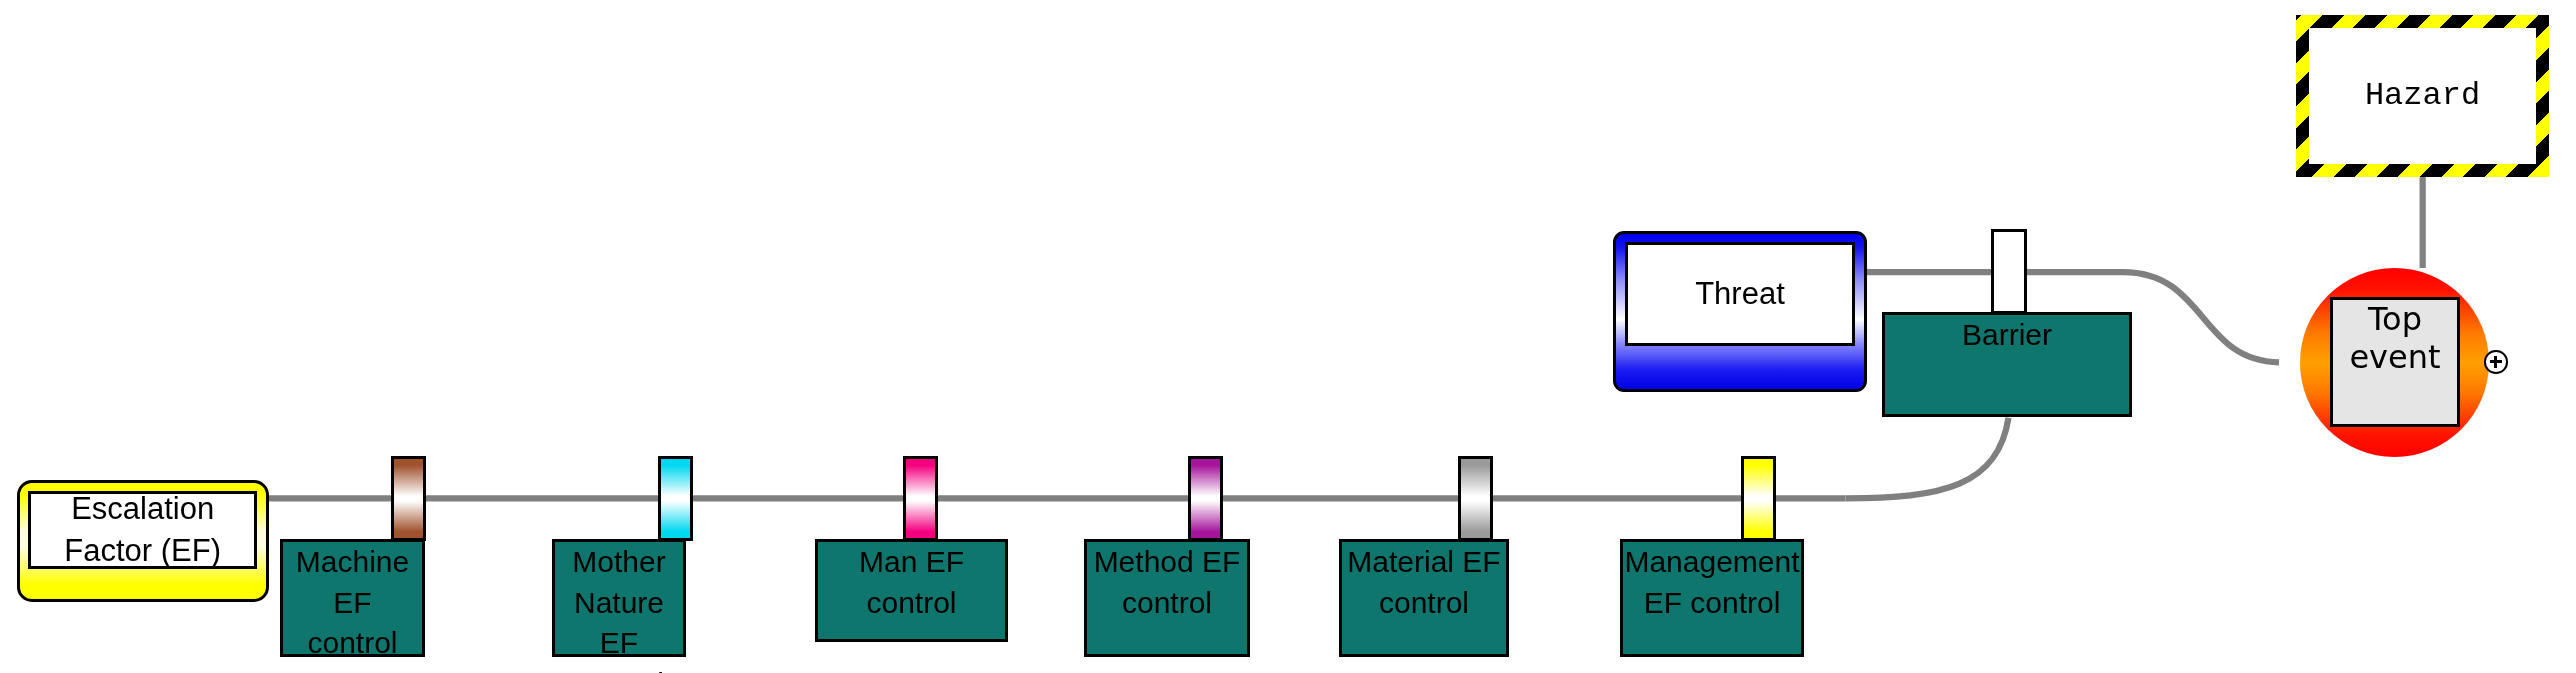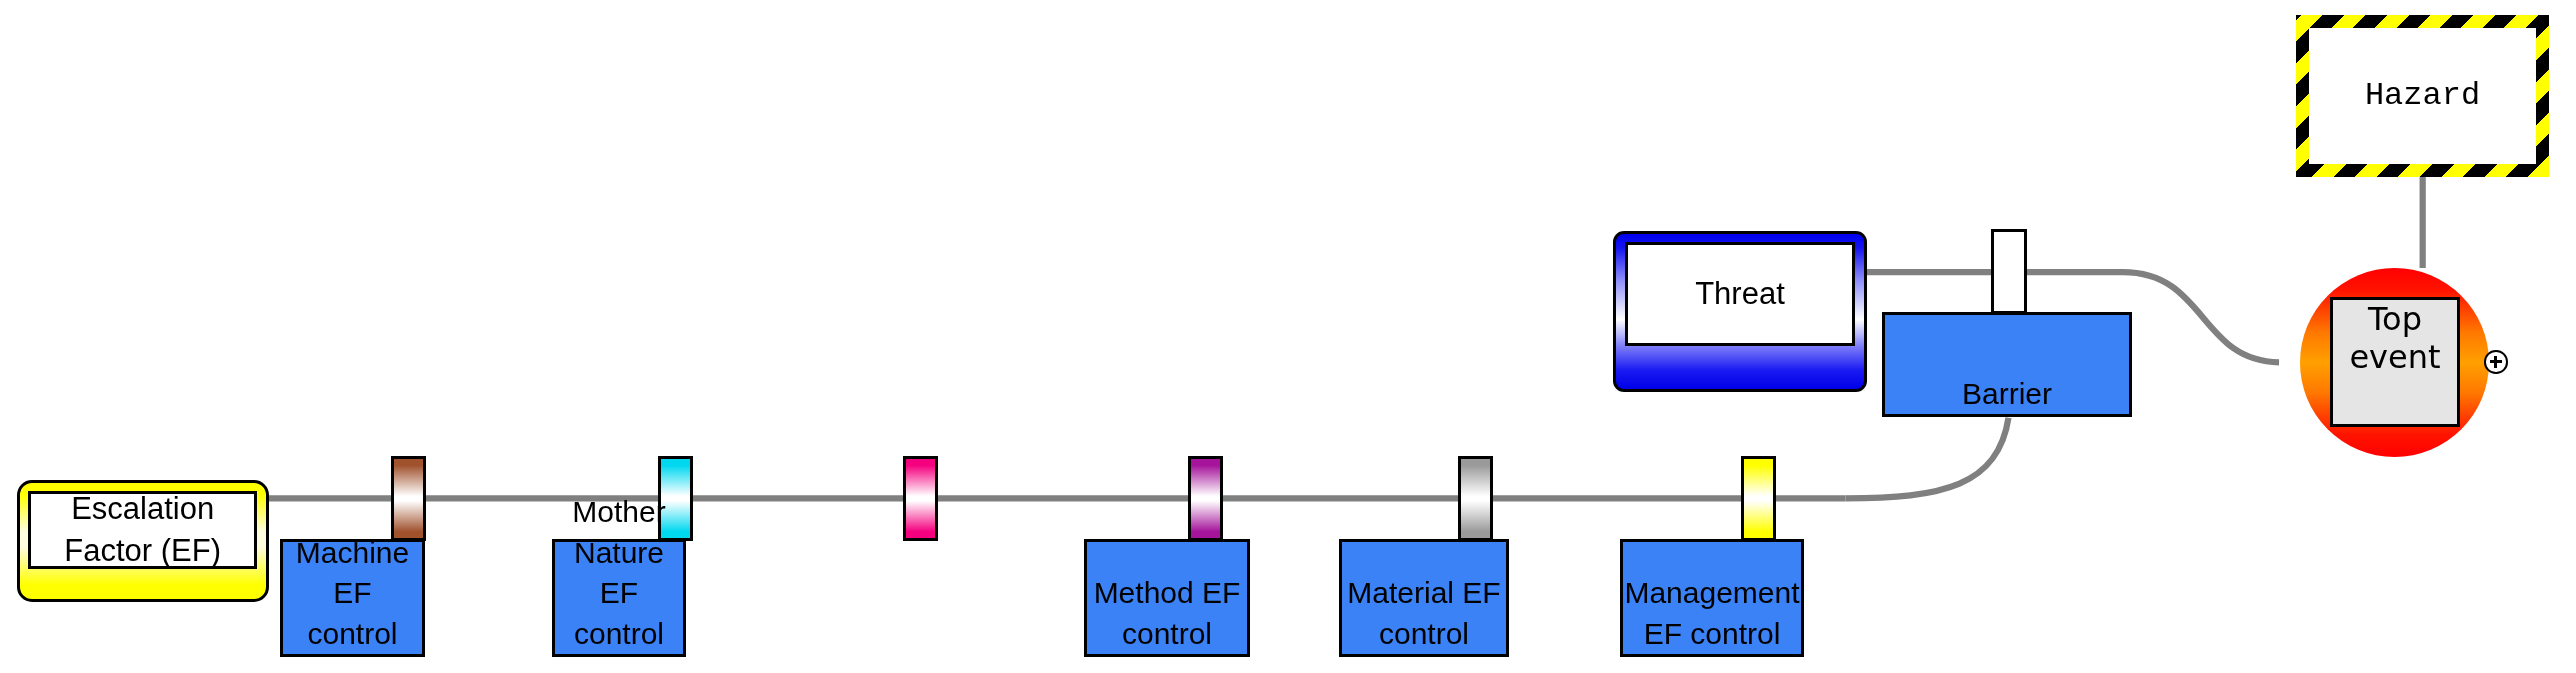--- a/index.html
+++ b/index.html
@@ -21,24 +21,24 @@
     width:2576px; height:674px;
     pointer-events:none;
   }
 
   
   .node{
     position:absolute;
     box-sizing:border-box;
   }
   .plain-box{
-    background:#3b82f6;
-    border:3.5px solid #000000;
-    display:flex;
-    align-items:flex-end;
+    background:#0f766e;
+    border:3.5px solid #000000;
+    display:flex;
+    align-items:flex-start;
     justify-content:center;
     text-align:center;
     line-height:1.35;
     color:#000000;
     font-size:30px;
   }
 
   
   .ef-shell{
     border-radius:15px;
@@ -205,20 +205,25 @@
     </span>
   </div>
 
   <div class="node plain-box" style="left:552px; top:539px; width:134px; height:118px;">
     <span>
       <span>Mother Nature</span><br>
       <span>EF control</span>
     </span>
   </div>
 
+  <div class="node plain-box" style="left:815px; top:539px; width:193px; height:103px;">
+    <span>
+      <span>Man EF control</span>
+    </span>
+  </div>
 
   <div class="node plain-box" style="left:1084px; top:539px; width:166px; height:118px;">
     <span>
       <span>Method EF</span><br>
       <span>control</span>
     </span>
   </div>
 
   <div class="node plain-box" style="left:1339px; top:539px; width:170px; height:118px;">
     <span>

